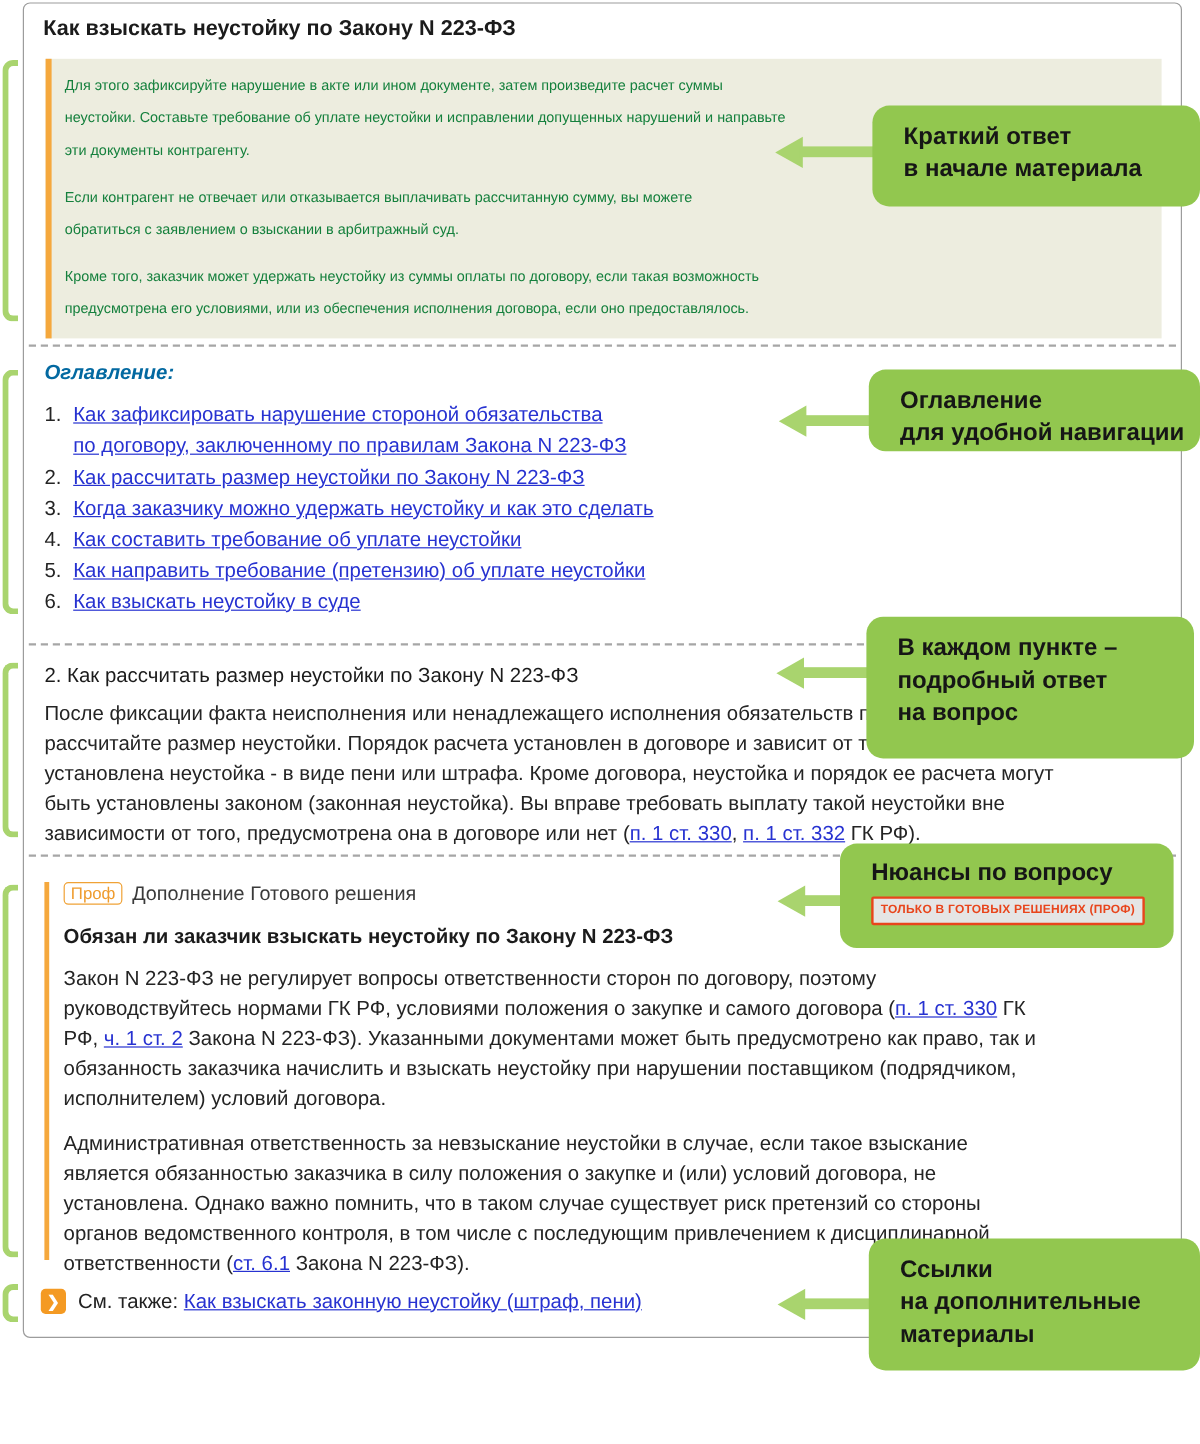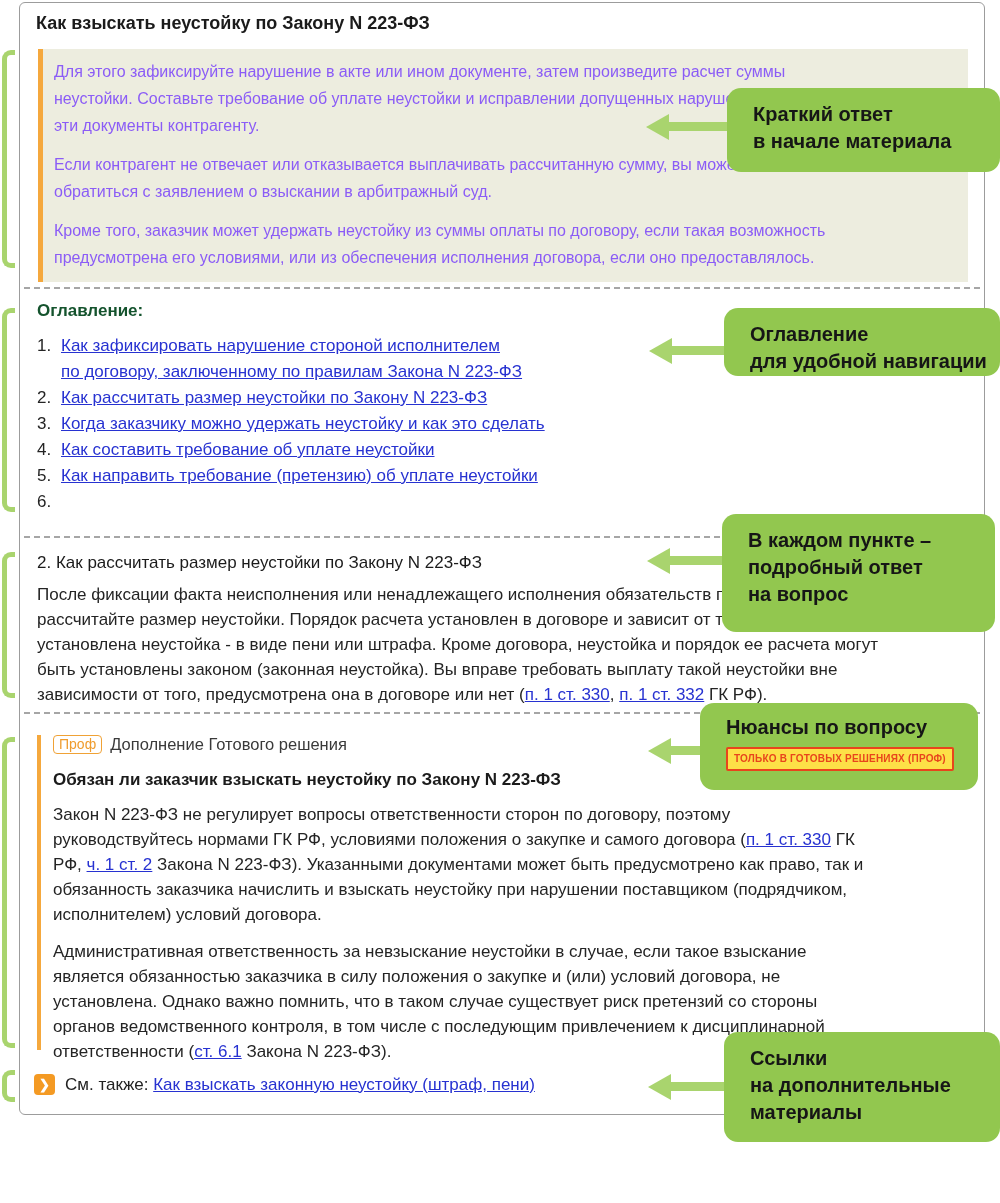--- a/index.html
+++ b/index.html
@@ -17,32 +17,32 @@
   }
   .doc-title{
     position:absolute;left:16px;top:10px;font-size:18px;font-weight:bold;color:#1b1b1b;
   }
   
   .summary{
     position:absolute;left:18px;top:46px;width:930px;
     background:#ededdf;border-left:5px solid #f5a83d;
     padding:9px 0 9px 0;box-sizing:border-box;
   }
-  .summary p{margin:0 14px 12px 11px;font-size:16px;line-height:27px;color:#8b5cf6;}
+  .summary p{margin:0 14px 12px 11px;font-size:12px;line-height:27px;color:#15803d;}
   .summary p:last-child{margin-bottom:2px;}
 
   .dash{
     position:absolute;left:4px;width:956px;height:0;
     border-top:2px dashed #a6a6a6;
   }
   .dash1{top:284px;} .dash2{top:533px;} .dash3{top:709px;}
 
   
   .toc{position:absolute;left:17px;top:298px;width:700px;}
-  .toc-heading{font-size:17px;font-weight:bold;color:#14532d;}
+  .toc-heading{font-size:17px;font-weight:bold;color:#0369a1;font-style:italic;}
   .toc-list{margin-top:12px;}
   .toc-row{display:flex;font-size:17px;line-height:26px;}
   .toc-num{width:24px;flex:0 0 24px;color:#242424;}
   a.lnk{color:#2732d1;text-decoration:underline;cursor:pointer;}
 
   
   .sec2{position:absolute;left:17px;top:550px;width:945px;}
   .sec2 h2{margin:0;font-size:17px;font-weight:normal;color:#1b1b1b;}
   .sec2 p{margin:9px 0 0 0;font-size:17px;line-height:25px;color:#242424;white-space:nowrap;}
 
@@ -81,21 +81,21 @@
     position:absolute;background:#92c74f;border-radius:14px;z-index:5;
     padding:13px 10px 12px 26px;box-sizing:border-box;
     font-size:20px;font-weight:bold;line-height:27px;color:#161616;
   }
   .co1{left:727px;top:88px;width:273px;height:84px;}
   .co2{left:724px;top:308px;width:276px;height:68px;}
   .co3{left:722px;top:514px;width:273px;height:118px;}
   .co4{left:700px;top:703px;width:278px;height:87px;padding-top:11px;}
   .co5{left:724px;top:1032px;width:276px;height:110px;}
   .red-badge{
-    display:inline-block;margin-top:6px;background:#fde047;border:2px solid #e8451c;color:#e8451c;
+    display:inline-block;margin-top:6px;background:#e5e5e5;border:2px solid #e8451c;color:#e8451c;
     font-size:10px;font-weight:bold;line-height:12px;padding:4px 6px;letter-spacing:0.2px;border-radius:2px;
     white-space:nowrap;
   }
 
   
   .arrow{position:absolute;height:26px;z-index:4;}
   .arrow .head{
     position:absolute;left:0;top:0;width:0;height:0;
     border-top:13px solid transparent;border-bottom:13px solid transparent;
     border-right:23px solid #a9d46e;
@@ -122,40 +122,41 @@
       <p><span>Кроме того, заказчик может удержать неустойку из суммы оплаты по договору, если такая возможность</span><br><span>предусмотрена его условиями, или из обеспечения исполнения договора, если оно предоставлялось.</span></p>
     </div>
 
     <div class="dash dash1"></div>
 
     <div class="toc">
       <div class="toc-heading">Оглавление:</div>
       <div class="toc-list">
         <div class="toc-row">
           <span class="toc-num">1.</span>
-          <a class="lnk"><span>Как зафиксировать нарушение стороной исполнителем</span><br><span>по договору, заключенному по правилам Закона N 223-ФЗ</span></a>
+          <a class="lnk"><span>Как зафиксировать нарушение стороной обязательства</span><br><span>по договору, заключенному по правилам Закона N 223-ФЗ</span></a>
         </div>
         <div class="toc-row">
           <span class="toc-num">2.</span>
           <a class="lnk">Как рассчитать размер неустойки по Закону N 223-ФЗ</a>
         </div>
         <div class="toc-row">
           <span class="toc-num">3.</span>
           <a class="lnk">Когда заказчику можно удержать неустойку и как это сделать</a>
         </div>
         <div class="toc-row">
           <span class="toc-num">4.</span>
           <a class="lnk">Как составить требование об уплате неустойки</a>
         </div>
         <div class="toc-row">
           <span class="toc-num">5.</span>
           <a class="lnk">Как направить требование (претензию) об уплате неустойки</a>
         </div>
         <div class="toc-row">
           <span class="toc-num">6.</span>
+          <a class="lnk">Как взыскать неустойку в суде</a>
         </div>
       </div>
     </div>
 
     <div class="dash dash2"></div>
 
     <div class="sec2">
       <h2>2. Как рассчитать размер неустойки по Закону N 223-ФЗ</h2>
       <p><span>После фиксации факта неисполнения или ненадлежащего исполнения обязательств по договору</span><br><span>рассчитайте размер неустойки. Порядок расчета установлен в договоре и зависит от того, в каком виде</span><br><span>установлена неустойка - в виде пени или штрафа. Кроме договора, неустойка и порядок ее расчета могут</span><br><span>быть установлены законом (законная неустойка). Вы вправе требовать выплату такой неустойки вне</span><br><span>зависимости от того, предусмотрена она в договоре или нет (</span><a class="lnk">п. 1 ст. 330</a><span>, </span><a class="lnk">п. 1 ст. 332</a><span> ГК РФ).</span></p>
     </div>

